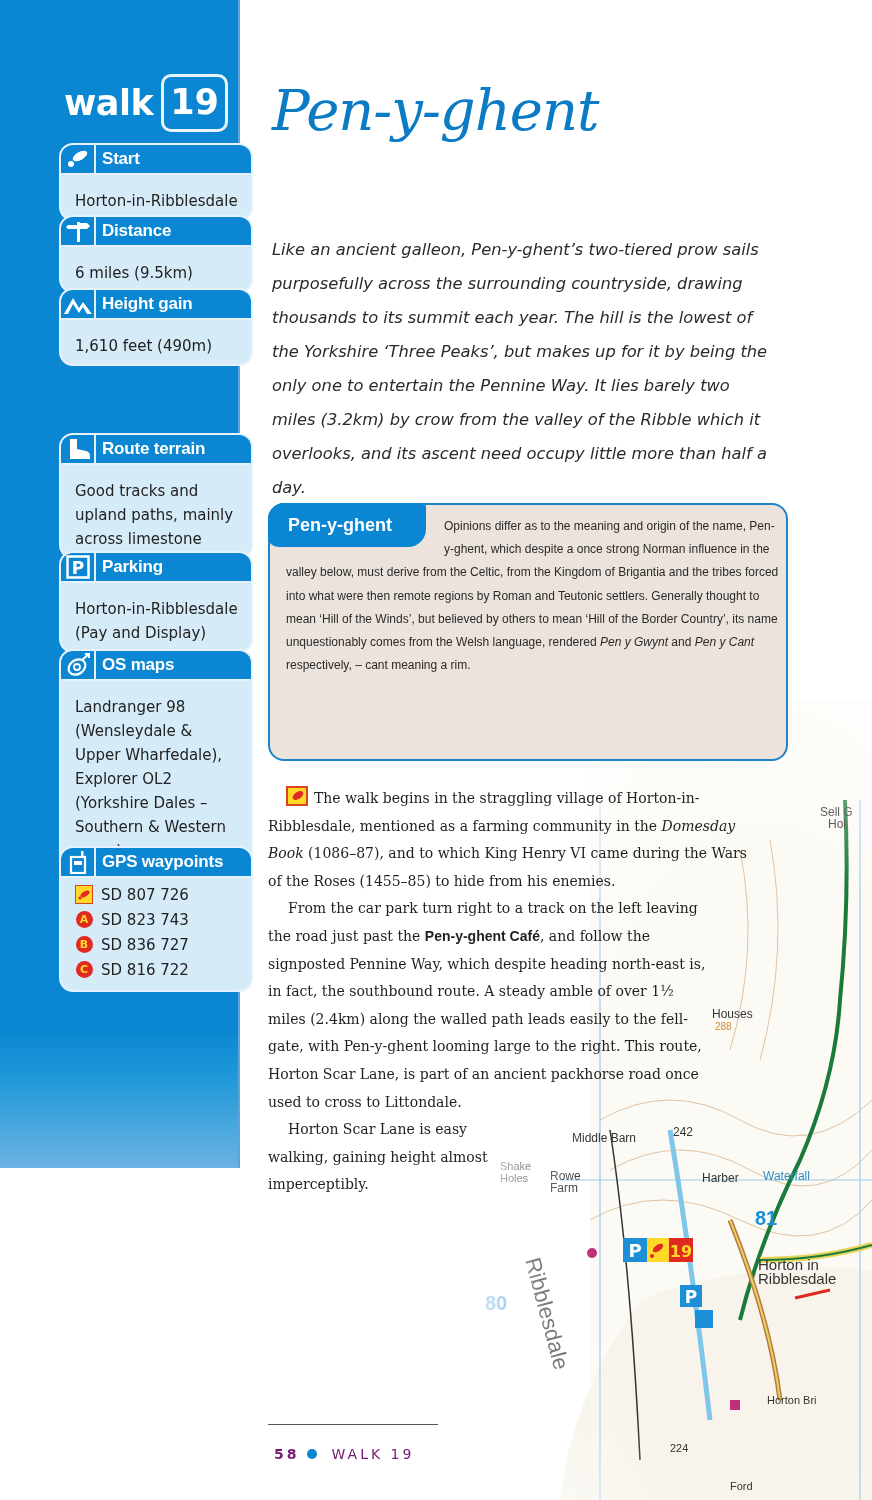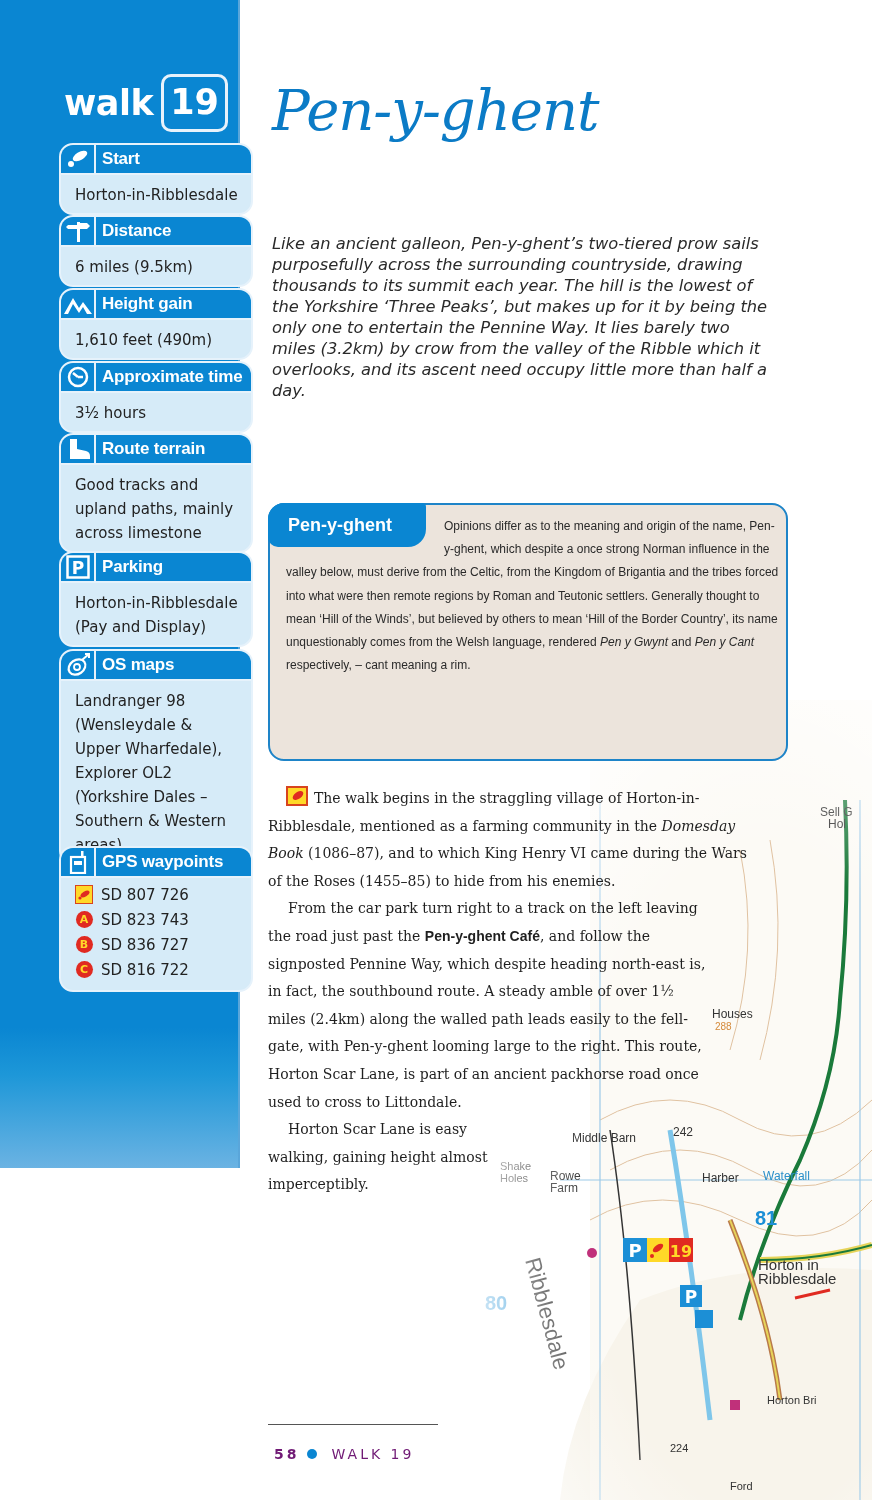--- a/index.html
+++ b/index.html
@@ -8,28 +8,28 @@
   .sidebar{position:absolute;left:0;top:0;width:238px;height:1168px;
     background:linear-gradient(to bottom,#0a86d2 0%,#0a86d2 88%,#1d97d8 92%,#6bb3e3 100%);
     border-right:2px solid #5aa6da;}
   .walk-head{position:absolute;left:64px;top:74px;height:58px;display:flex;align-items:center;}
   .walk-word{color:#fff;font-family:"DejaVu Sans",sans-serif;font-weight:bold;font-size:35px;letter-spacing:-0.5px;}
   .walk-num{margin-left:8px;border:3px solid #e8f2fb;border-radius:10px;color:#fff;font-weight:bold;font-size:35px;padding:0 6px;line-height:50px;height:52px;}
   .card{position:absolute;left:43px;width:190px;border:2px solid #e6f2fb;border-radius:14px;background:#d6ebf8;overflow:hidden;margin-left:16px;}
   .card-head{display:flex;align-items:stretch;height:28px;background:#0a86d2;border-bottom:2px solid #e6f2fb;}
   .card-icon{width:33px;border-right:2px solid #e6f2fb;display:flex;align-items:center;justify-content:center;color:#fff;}
   .card-title{color:#fff;font-family:"Liberation Sans",sans-serif;font-weight:bold;font-size:17px;line-height:28px;padding-left:6px;letter-spacing:-0.2px;}
-  .card-body{padding:8px 12px 6px 14px;font-family:"DejaVu Sans",sans-serif;font-size:15px;line-height:24px;color:#222;}
+  .card-body{padding:14px 12px 6px 14px;font-family:"DejaVu Sans",sans-serif;font-size:15px;line-height:24px;color:#222;}
   .wp{display:flex;align-items:center;height:25px;}
   .wp-icon{width:18px;height:18px;margin-right:8px;display:flex;align-items:center;justify-content:center;}
   .wp-circle{width:17px;height:17px;border-radius:50%;background:#e02a21;color:#ffd928;font-size:11px;font-weight:bold;display:flex;align-items:center;justify-content:center;font-family:"DejaVu Sans",sans-serif;}
   .start-badge{width:17px;height:17px;background:#ffd928;border:1px solid #d8441e;display:flex;align-items:center;justify-content:center;}
   
   .title{position:absolute;left:272px;top:78px;font-family:"DejaVu Serif",serif;font-style:italic;font-size:56px;color:#0b7bc6;letter-spacing:-1px;}
-  .intro{position:absolute;left:272px;top:233px;width:500px;font-family:"DejaVu Sans",sans-serif;font-style:italic;font-size:16.3px;line-height:21px;color:#2a2a2a;}
+  .intro{position:absolute;left:272px;top:233px;width:500px;font-family:"DejaVu Sans",sans-serif;font-style:italic;font-size:16.3px;line-height:34px;color:#2a2a2a;}
   .panel{position:absolute;left:268px;top:503px;width:520px;height:258px;background:#ece4dc;border:2px solid #1e84c8;border-radius:16px;box-sizing:border-box;}
   .panel-tag{position:absolute;left:-2px;top:-2px;width:158px;height:44px;background:#0a86d2;border-radius:16px 4px 18px 10px;color:#fff;font-family:"Liberation Sans",sans-serif;font-weight:bold;font-size:18px;line-height:44px;padding-left:20px;box-sizing:border-box;}
   .panel-text{position:absolute;left:16px;top:10px;width:496px;font-family:"Liberation Sans",sans-serif;font-size:12px;line-height:23.2px;color:#2a2a2a;}
   .panel-text .float-space{float:left;width:158px;height:40px;}
   .body{position:absolute;left:268px;top:785px;width:480px;font-family:"DejaVu Serif",serif;font-size:14px;line-height:27.6px;color:#1f1f1f;}
   .body p{margin:0;}
   .body .indent{text-indent:20px;}
   .inline-badge{display:inline-block;width:22px;height:20px;background:#ffd928;border:2px solid #d8441e;vertical-align:-3px;margin-right:6px;margin-left:18px;box-sizing:border-box;position:relative;}
   .inline-badge::after{content:"";position:absolute;left:4px;top:4px;width:12px;height:7px;background:#e02a21;border-radius:50%;transform:rotate(-35deg);}
   .cafe{font-family:"Liberation Sans",sans-serif;font-weight:bold;margin-top:13px;}
@@ -80,32 +80,20 @@
       <span class="card-icon">
         <svg width="28" height="20" viewBox="0 0 28 20">
             <path d="M0 20 L9 4 L15 14 L19 8 L28 20 L23 20 L19 13 L15 19 L9 10 L4 20 Z" fill="#fff"></path>
           </svg>
       </span>
       <span class="card-title">Height gain</span>
     </div>
     <div class="card-body">1,610 feet (490m)</div>
   </div>
 
-  <div class="card" style="top:361px;">
-    <div class="card-head">
-      <span class="card-icon">
-        <svg width="22" height="22" viewBox="0 0 22 22">
-            <circle cx="11" cy="11" r="9" fill="none" stroke="#fff" stroke-width="2.5"></circle>
-            <path d="M11 11 L6 7 M11 11 L16 11" stroke="#fff" stroke-width="2.5"></path>
-          </svg>
-      </span>
-      <span class="card-title">Approximate time</span>
-    </div>
-    <div class="card-body">3½ hours</div>
-  </div>
 
   <div class="card" style="top:433px;">
     <div class="card-head">
       <span class="card-icon">
         <svg width="24" height="22" viewBox="0 0 24 22">
             <path d="M4 1 H11 V11 L20 13 Q24 14 24 18 V21 H4 Z" fill="#fff"></path>
           </svg>
       </span>
       <span class="card-title">Route terrain</span>
     </div>

